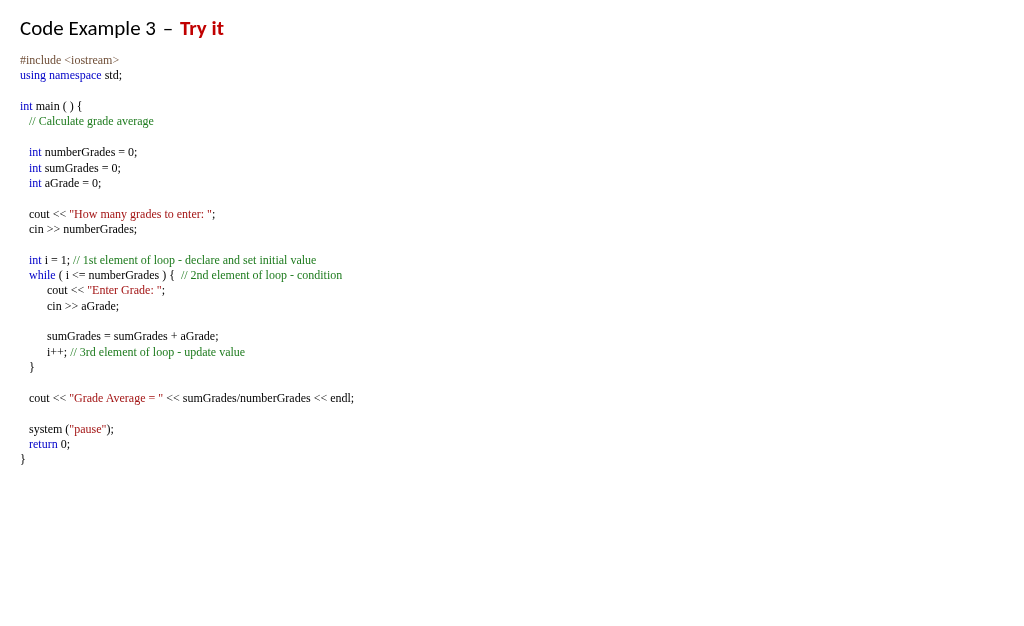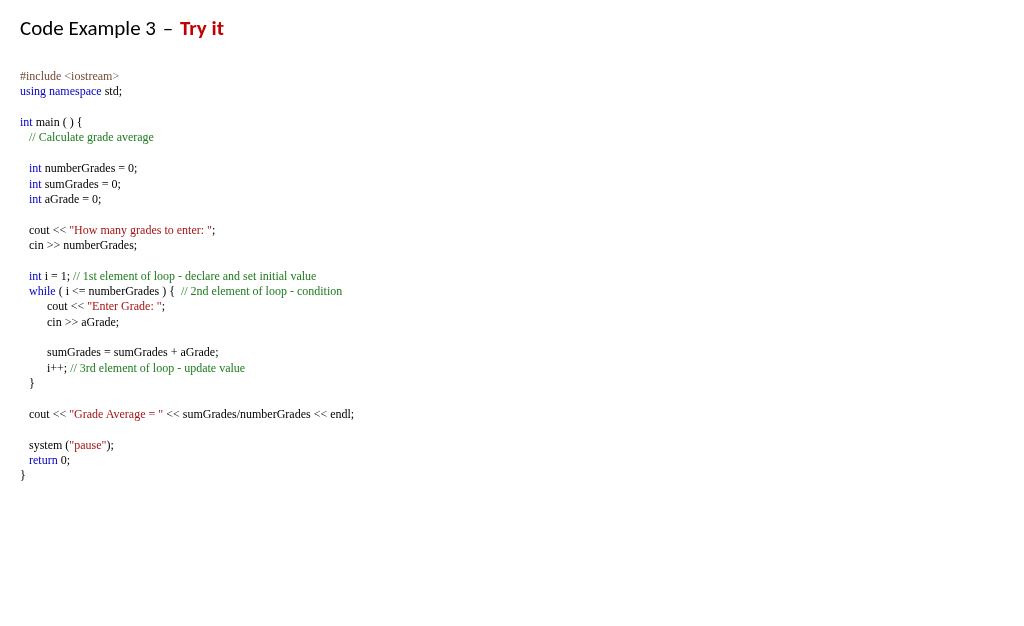--- a/index.html
+++ b/index.html
@@ -4,21 +4,21 @@
 <style>
   body {
     margin: 0;
     padding: 15px 20px;
     font-family: Calibri, Arial, sans-serif;
     background: #fff;
     color: #000;
   }
   .heading {
     font-size: 21px;
-    margin-bottom: 28px;
+    margin-bottom: 12px;
   }
   .heading .part1 { color: #000; }
   .heading .dash { color: #000; margin: 0 2px; }
   .heading .tryit { color: #c00000; font-weight: bold; }
 
   .code {
     font-family: Liberation Serif, serif;
     font-size: 12px;
     line-height: 1.28;
     white-space: pre;

